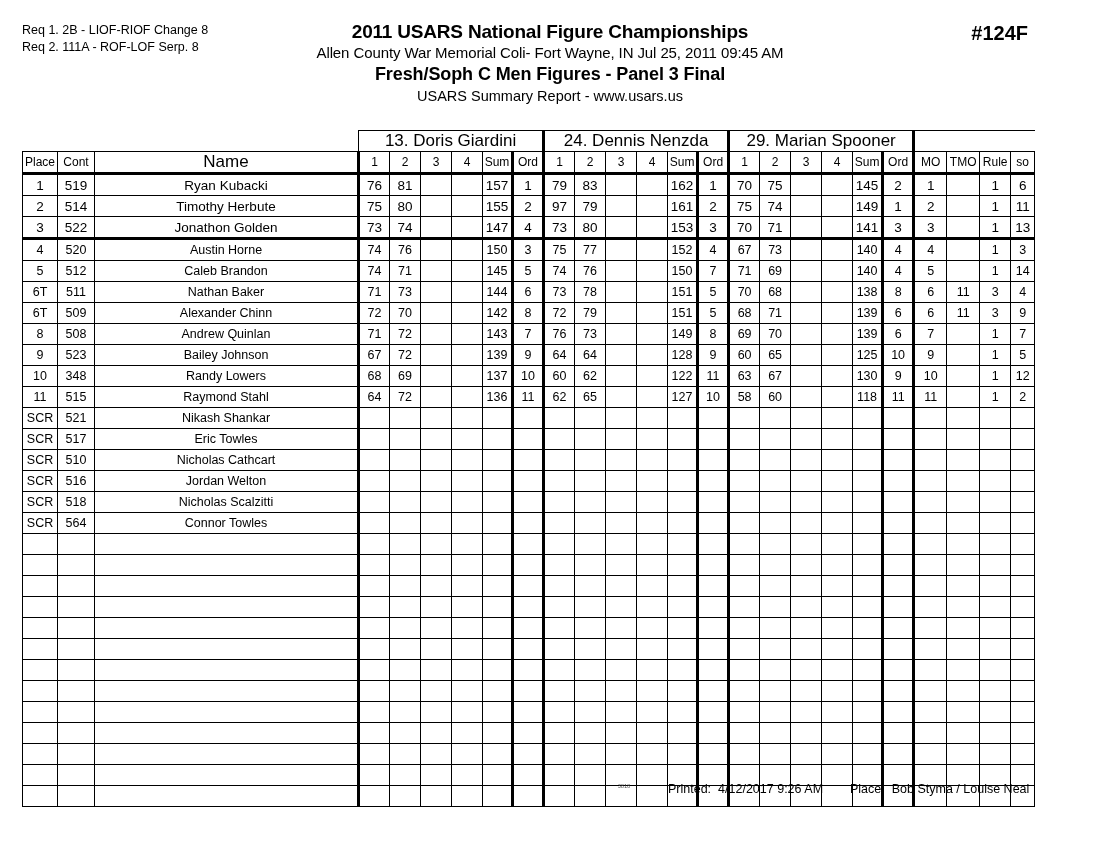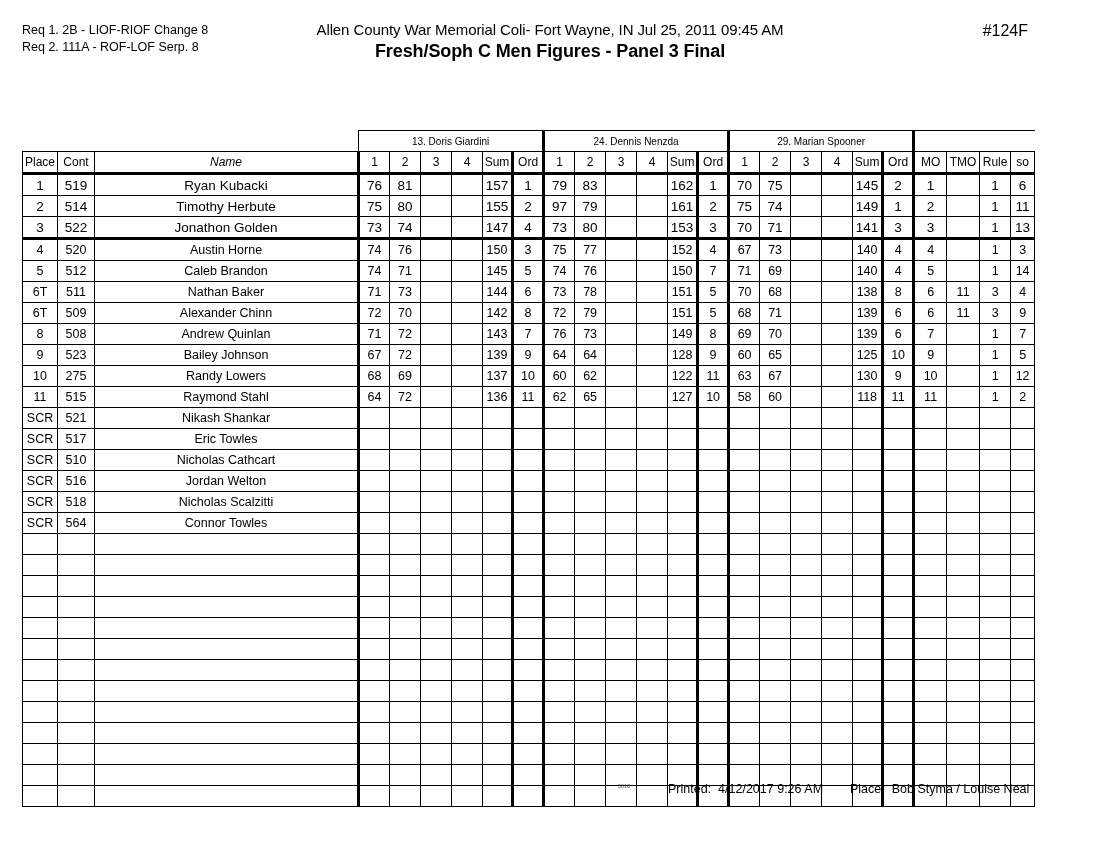--- a/index.html
+++ b/index.html
@@ -55,22 +55,22 @@
     text-align: center;
   }
   .title-report {
     font-size: 14.5px;
     line-height: 21px;
   }
   #event-code {
     position: absolute;
     right: 72px;
     top: 22px;
-    font-size: 16px;
-    font-weight: normal;
+    font-size: 20px;
+    font-weight: bold;
   }
 
   
   #sheet {
     position: absolute;
     left: 22px;
     top: 130px;
     width: 1012px;
   }
   table.grid {
@@ -86,37 +86,37 @@
     font-weight: normal;
     text-align: center;
     vertical-align: middle;
     overflow: hidden;
     white-space: nowrap;
   }
   
   .judge-band td {
     height: 18px;
     text-align: left;
-    font-size: 10px;
+    font-size: 17px;
     padding-left: 5px;
     margin-left: 9px;
   }
   .nb { border: none !important; }
   .nb-bt { border: none !important; border-top: 1px solid #000 !important; }
 
   
   .thick-l { border-left: 3px solid #000 !important; }
   .thick-r { border-right: 3px solid #000 !important; }
   .thick-b { border-bottom: 3px solid #000 !important; }
 
   
   .c-name { text-align: left; padding-left: 6px; }
   .bold { font-weight: bold; }
   .hdr td { font-size: 12px; }
-  .hdr .c-name { font-size: 12px; font-style: italic; }
+  .hdr .c-name { font-size: 17px; }
 
   
   .medal td { font-size: 13.5px; font-weight: bold; }
   .medal .c-name { font-size: 13.5px; margin-top: 38px; }
 
   .row td { font-size: 12.5px; }
 
   
   #footer {
     position: absolute;
@@ -153,22 +153,24 @@
 <body>
 
 <div id="header">
 
   <div id="req-block">
     <div>Req 1.  2B - LIOF-RIOF Change 8</div>
     <div>Req 2. 111A - ROF-LOF Serp. 8</div>
   </div>
 
   <div id="title-block">
+    <div class="title-main">2011 USARS National Figure Championships</div>
     <div class="title-venue">Allen County War Memorial Coli- Fort Wayne, IN  Jul 25, 2011  09:45 AM</div>
     <div class="title-event">Fresh/Soph C Men Figures - Panel 3 Final</div>
+    <div class="title-report">USARS Summary Report - www.usars.us</div>
   </div>
 
   <div id="event-code">#124F</div>
 </div>
 
 <div id="sheet">
   <table class="grid">
     <colgroup>
       <col style="width:35px">
         <col style="width:37px">
@@ -469,21 +471,21 @@
           <td class=""></td>
           <td>125</td>
           <td class="thick-l bold thick-r">10</td>
           <td>9</td>
           <td></td>
           <td>1</td>
           <td>5</td>
         </tr>
         <tr class="row">
           <td>10</td>
-          <td>275</td>
+          <td>348</td>
           <td class="c-name">Randy Lowers</td>
           <td class="thick-l">68</td>
           <td class="">69</td>
           <td class=""></td>
           <td class=""></td>
           <td>137</td>
           <td class="thick-l bold">10</td>
           <td class="thick-l">60</td>
           <td class="">62</td>
           <td class=""></td>

